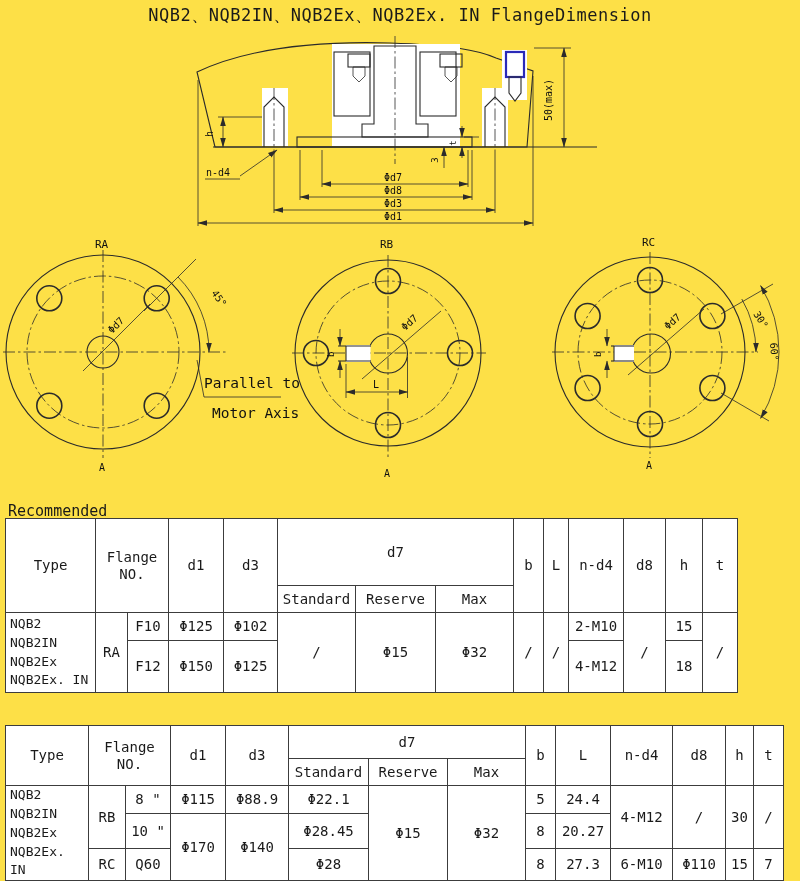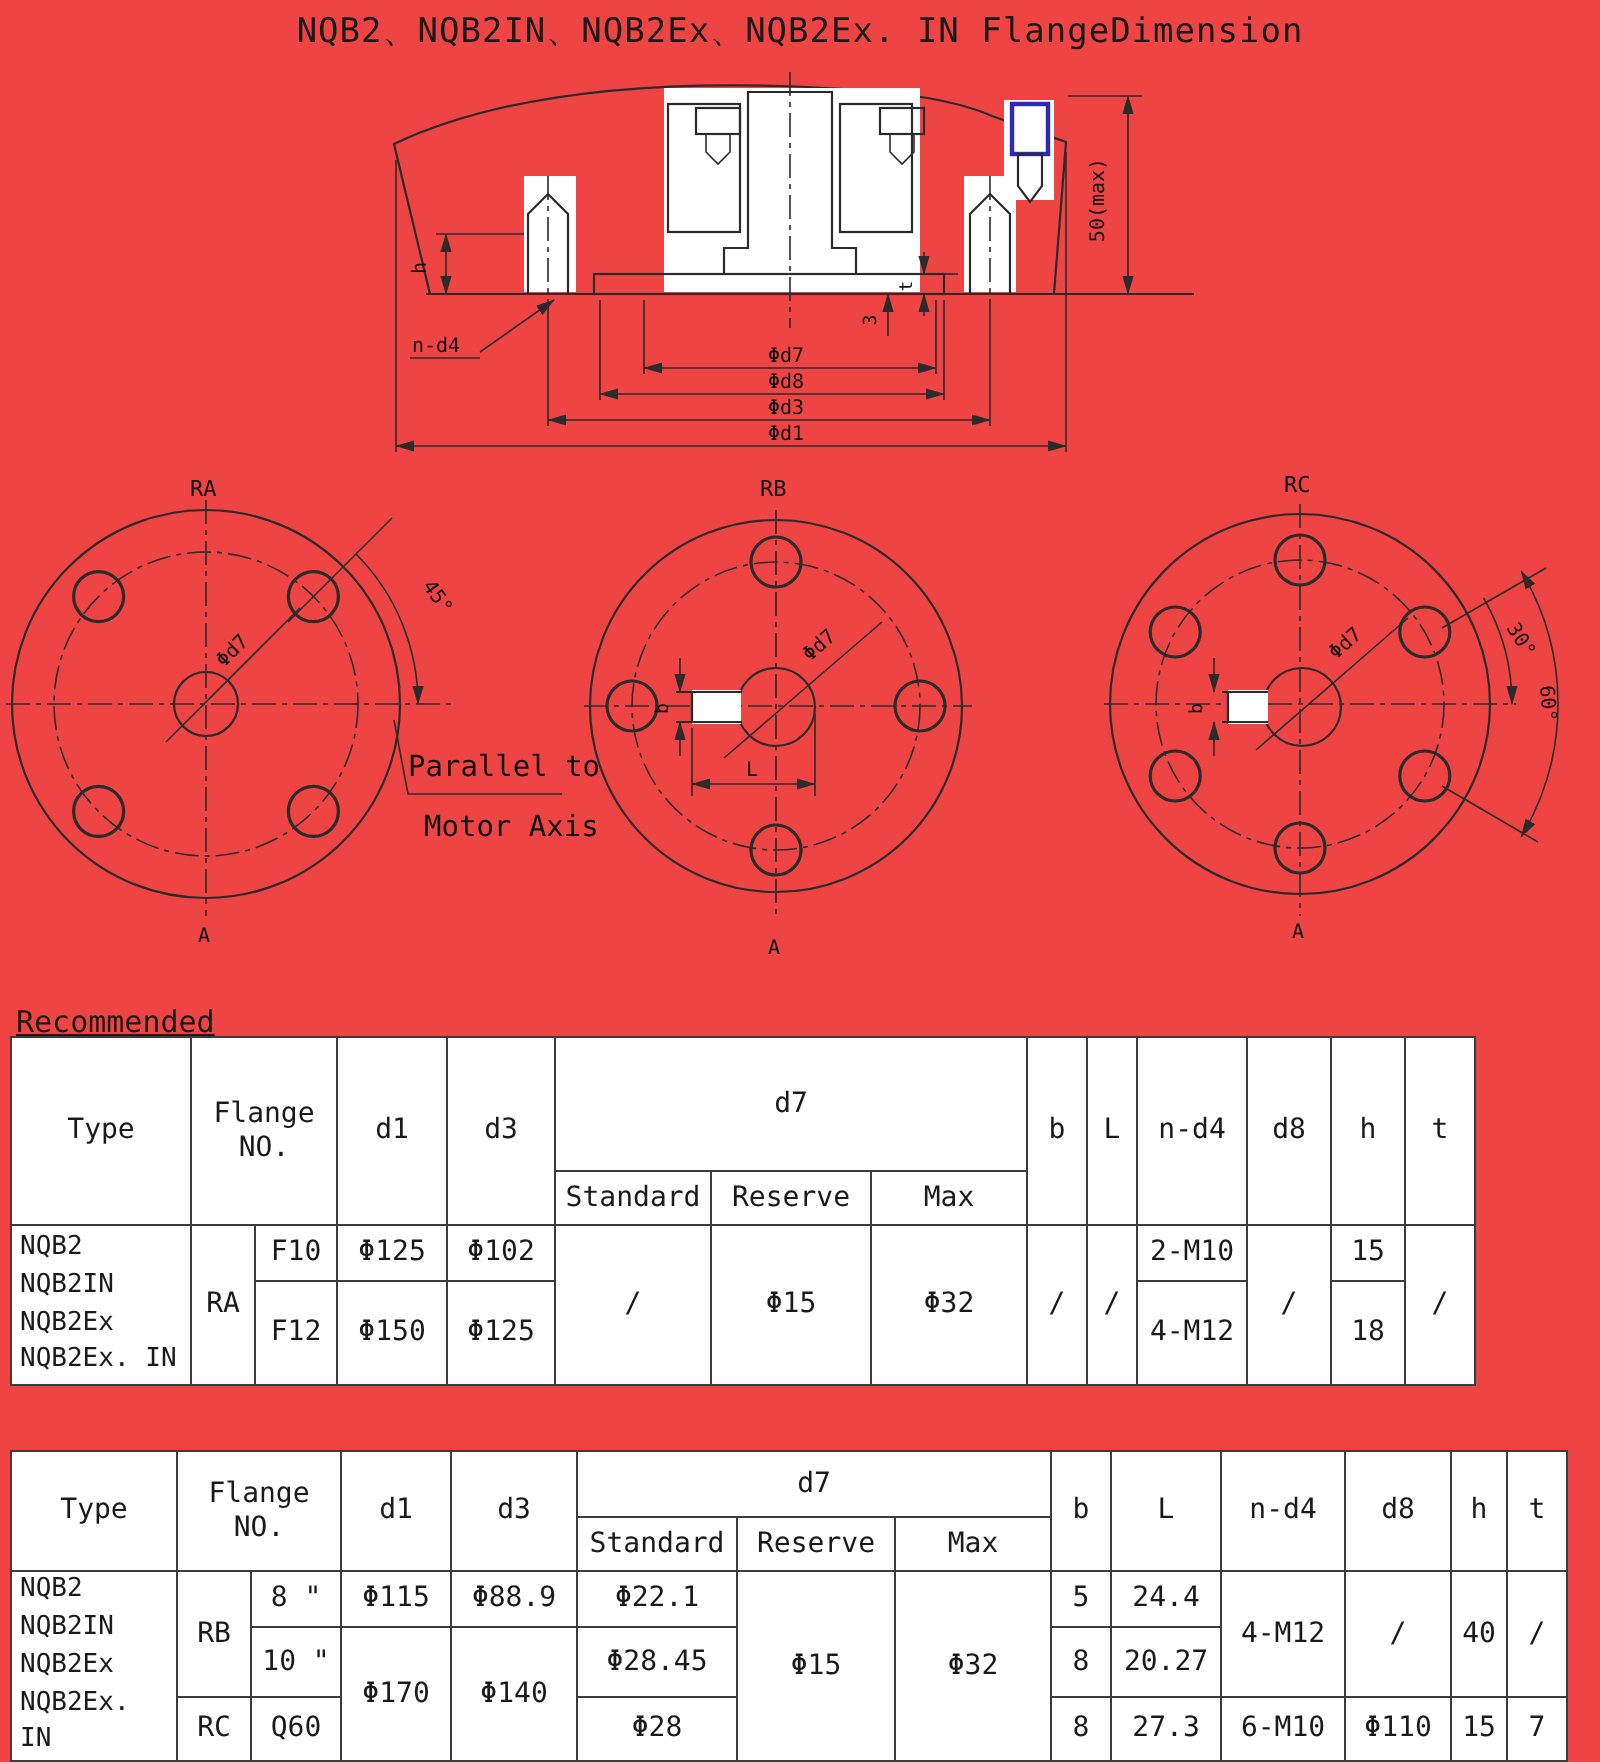--- a/index.html
+++ b/index.html
@@ -1,16 +1,16 @@
 <!DOCTYPE html>
 <html><head>
 <meta charset="utf-8">
 <style>
   html,body{margin:0;padding:0;background:#fff;}
-  .page{position:relative;width:800px;height:881px;background:#ef4444;overflow:hidden;
+  .page{position:relative;width:800px;height:881px;background:#fde047;overflow:hidden;
         font-family:"DejaVu Sans Mono",monospace;color:#1a1a1a;}
   .title{position:absolute;top:4px;left:0;width:800px;text-align:center;
          font-size:17px;letter-spacing:.5px;white-space:nowrap;}
   .drawing{position:absolute;top:0;left:0;}
   .sec-label{position:absolute;left:8px;font-size:15px;}
   .spec{position:absolute;border-collapse:collapse;table-layout:fixed;background:#fff;}
   .spec th,.spec td{border:1px solid #3c3c3c;font-weight:normal;text-align:center;
         vertical-align:middle;padding:0;font-size:14px;overflow:hidden;line-height:1.2;}
   .type-cell{text-align:left !important;padding-left:4px !important;
         white-space:pre-line;font-size:13px !important;line-height:1.45 !important;}
@@ -218,21 +218,21 @@
       <line class="thin" x1="721" y1="314" x2="773" y2="284"></line>
       <line class="thin" x1="721" y1="393" x2="769" y2="421"></line>
       <path class="dim" d="M741.8,299 A106,106 0 0 1 756,352" marker-end="url(#ar)"></path>
       <path class="dim" d="M760.6,285.6 A129,129 0 0 1 760.6,418.4" marker-start="url(#ar)" marker-end="url(#ar)"></path>
       <text class="tl" x="753" y="314" transform="rotate(58 753 314)">30°</text>
       <text class="tl" x="770" y="343" transform="rotate(85 770 343)">60°</text>
       <text class="tl" x="646" y="469">A</text>
     </g>
   </svg>
 
-  <div class="sec-label" style="top:502px;text-decoration:underline;">Recommended</div>
+  <div class="sec-label" style="top:502px;">Recommended</div>
 
   <table class="spec" style="left:5px;top:518px;width:732px;">
     <colgroup>
       <col style="width:90px">
         <col style="width:32px">
         <col style="width:41px">
       <col style="width:55px">
         <col style="width:54px">
         <col style="width:78px">
       <col style="width:80px">
@@ -339,21 +339,21 @@
       <td>8 "</td>
       <td>Φ115</td>
       <td>Φ88.9</td>
       <td>Φ22.1</td>
       <td rowspan="3">Φ15</td>
       <td rowspan="3">Φ32</td>
       <td>5</td>
       <td>24.4</td>
       <td rowspan="2">4-M12</td>
       <td rowspan="2">/</td>
-      <td rowspan="2">40</td>
+      <td rowspan="2">30</td>
       <td rowspan="2">/</td>
     </tr>
     <tr style="height:20px">
       <td>10 "</td>
       <td rowspan="2">Φ170</td>
       <td rowspan="2">Φ140</td>
       <td>Φ28.45</td>
       <td>8</td>
       <td>20.27</td>
     </tr>

